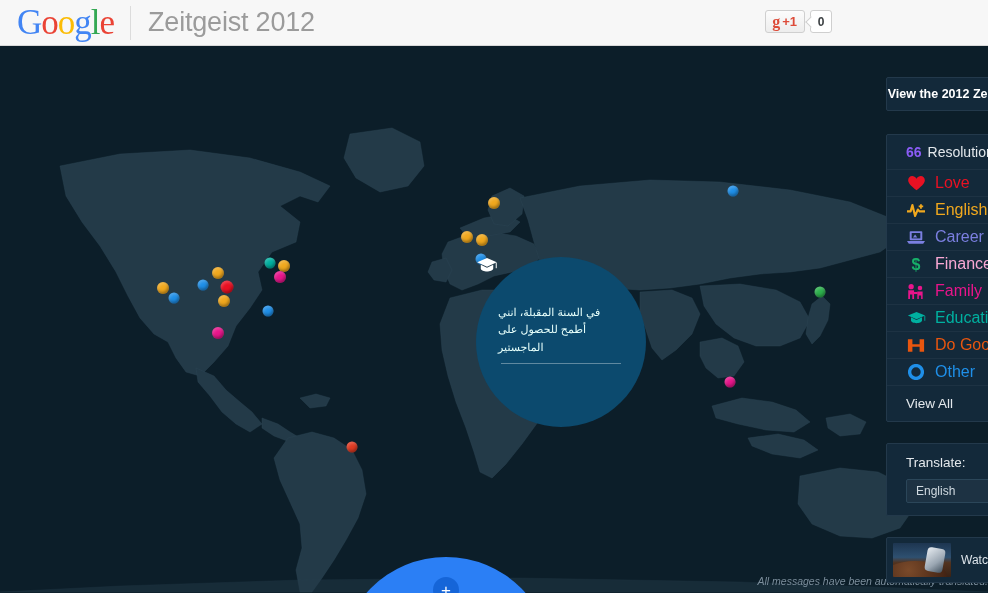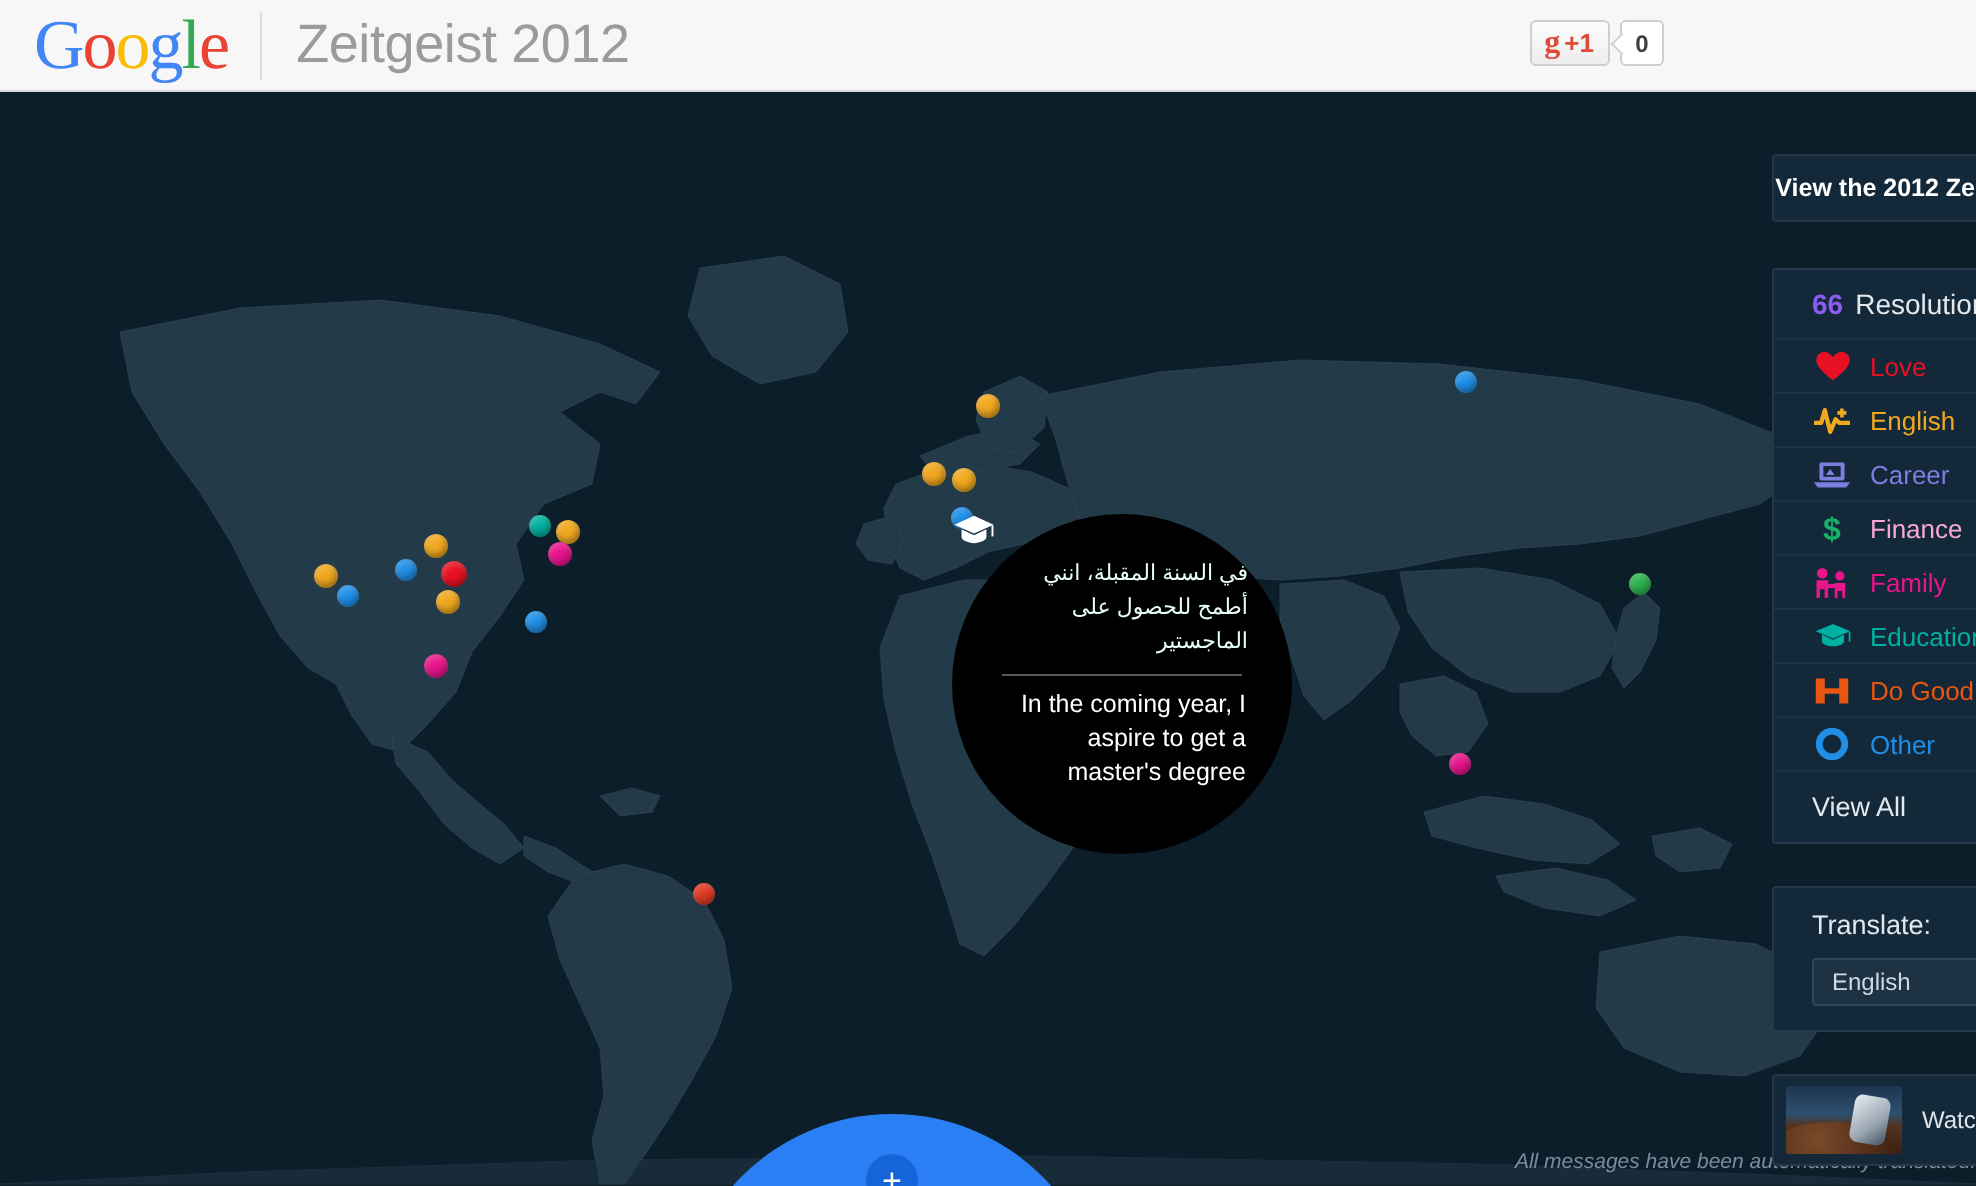--- a/index.html
+++ b/index.html
@@ -98,25 +98,25 @@
                 inset 1px 2px 3px rgba(255,255,255,0.22);
   }
 
   
   #bubble {
     position: absolute;
     left: 561px; top: 296px;
     width: 170px; height: 170px;
     margin-left: -85px; margin-top: -85px;
     border-radius: 50%;
-    background: #000000;
+    background: #0c4a6e;
     color: #ffffff;
     display: flex; flex-direction: column;
     align-items: center; justify-content: center;
-    text-align: right;
+    text-align: left;
     padding: 10px 18px;
     cursor: pointer;
   }
   #bubble-arabic {
     font-size: 11px; line-height: 1.55;
     direction: rtl; unicode-bidi: bidi-override;
     color: #e6fffb;
     max-width: 126px;
   }
   #bubble-rule {
@@ -186,21 +186,21 @@
   .cat-row {
     height: 27px; display: flex; align-items: center;
     padding-left: 19px;
     border-bottom: 1px solid #1d3243;
     cursor: pointer; white-space: nowrap;
   }
   .cat-icon {
     width: 20px; display: flex; align-items: center; justify-content: center;
     margin-right: 9px;
   }
-  .cat-label { font-size: 13px; }
+  .cat-label { font-size: 16px; }
   #view-all-row {
     height: 35px; display: flex; align-items: center;
     padding-left: 19px;
     color: #e3e8ec; font-size: 13.5px;
     cursor: pointer;
   }
   #translate-panel { margin-top: 21px; padding: 11px 0 12px 19px; }
   #translate-label { color: #e3e8ec; font-size: 13.5px; }
   #translate-select {
     margin-top: 9px;
@@ -334,21 +334,20 @@
         <div class="dot" style="left: 482px; top: 194px; width: 12px; height: 12px; background: rgb(240, 168, 30);"></div>
         <div class="dot" style="left: 481px; top: 213px; width: 11px; height: 11px; background: rgb(31, 143, 232);"></div>
         <div class="dot" style="left: 733px; top: 145px; width: 11px; height: 11px; background: rgb(31, 143, 232);"></div>
         <div class="dot" style="left: 820px; top: 246px; width: 11px; height: 11px; background: rgb(45, 177, 77);"></div>
         <div class="dot" style="left: 730px; top: 336px; width: 11px; height: 11px; background: rgb(232, 21, 139);"></div>
       </div>
 
     <div id="bubble">
       <div id="bubble-arabic">في السنة المقبلة، انني أطمح للحصول على الماجستير</div>
       <div id="bubble-rule"></div>
-      <div id="bubble-english">In the coming year, I aspire to get a master's degree</div>
       <div id="bubble-icon">
         <svg width="22" height="16" viewBox="0 0 24 18">
           <path d="M12 1 L23 6 L12 11 L1 6 Z" fill="#ffffff"></path>
           <path d="M5 8.6 L5 13 C5 15 9 16.4 12 16.4 C15 16.4 19 15 19 13 L19 8.6 L12 12 Z" fill="#ffffff"></path>
           <path d="M22.4 6.4 L22.4 12.6" stroke="#ffffff" stroke-width="1.1" fill="none"></path>
         </svg>
       </div>
     </div>
 
     <div id="add-bubble">

